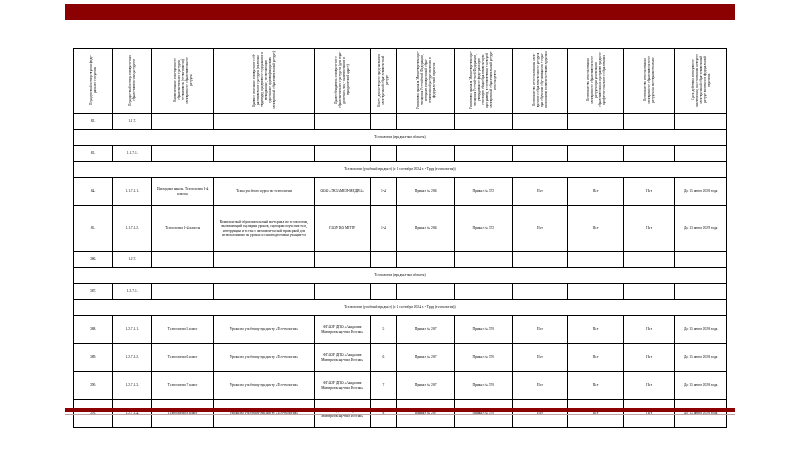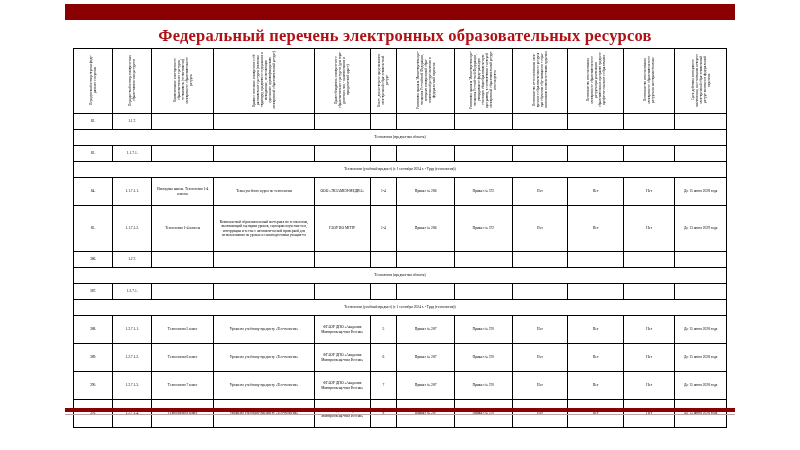--- a/index.html
+++ b/index.html
@@ -69,21 +69,20 @@
   .cellpad{padding:1px 1.5px;}
 </style>
 </head>
 <body>
 
 <div id="slide">
 
   <div class="topbar"></div>
   <div class="topband"></div>
 
-  <div class="title">Федеральный  перечень электронных образовательных ресурсов</div>
 
   <table class="grid">
     <colgroup>
       <col style="width:38px">
       <col style="width:38px">
       <col style="width:60px">
       <col style="width:98px">
       <col style="width:54px">
       <col style="width:26px">
       <col style="width:56px">

